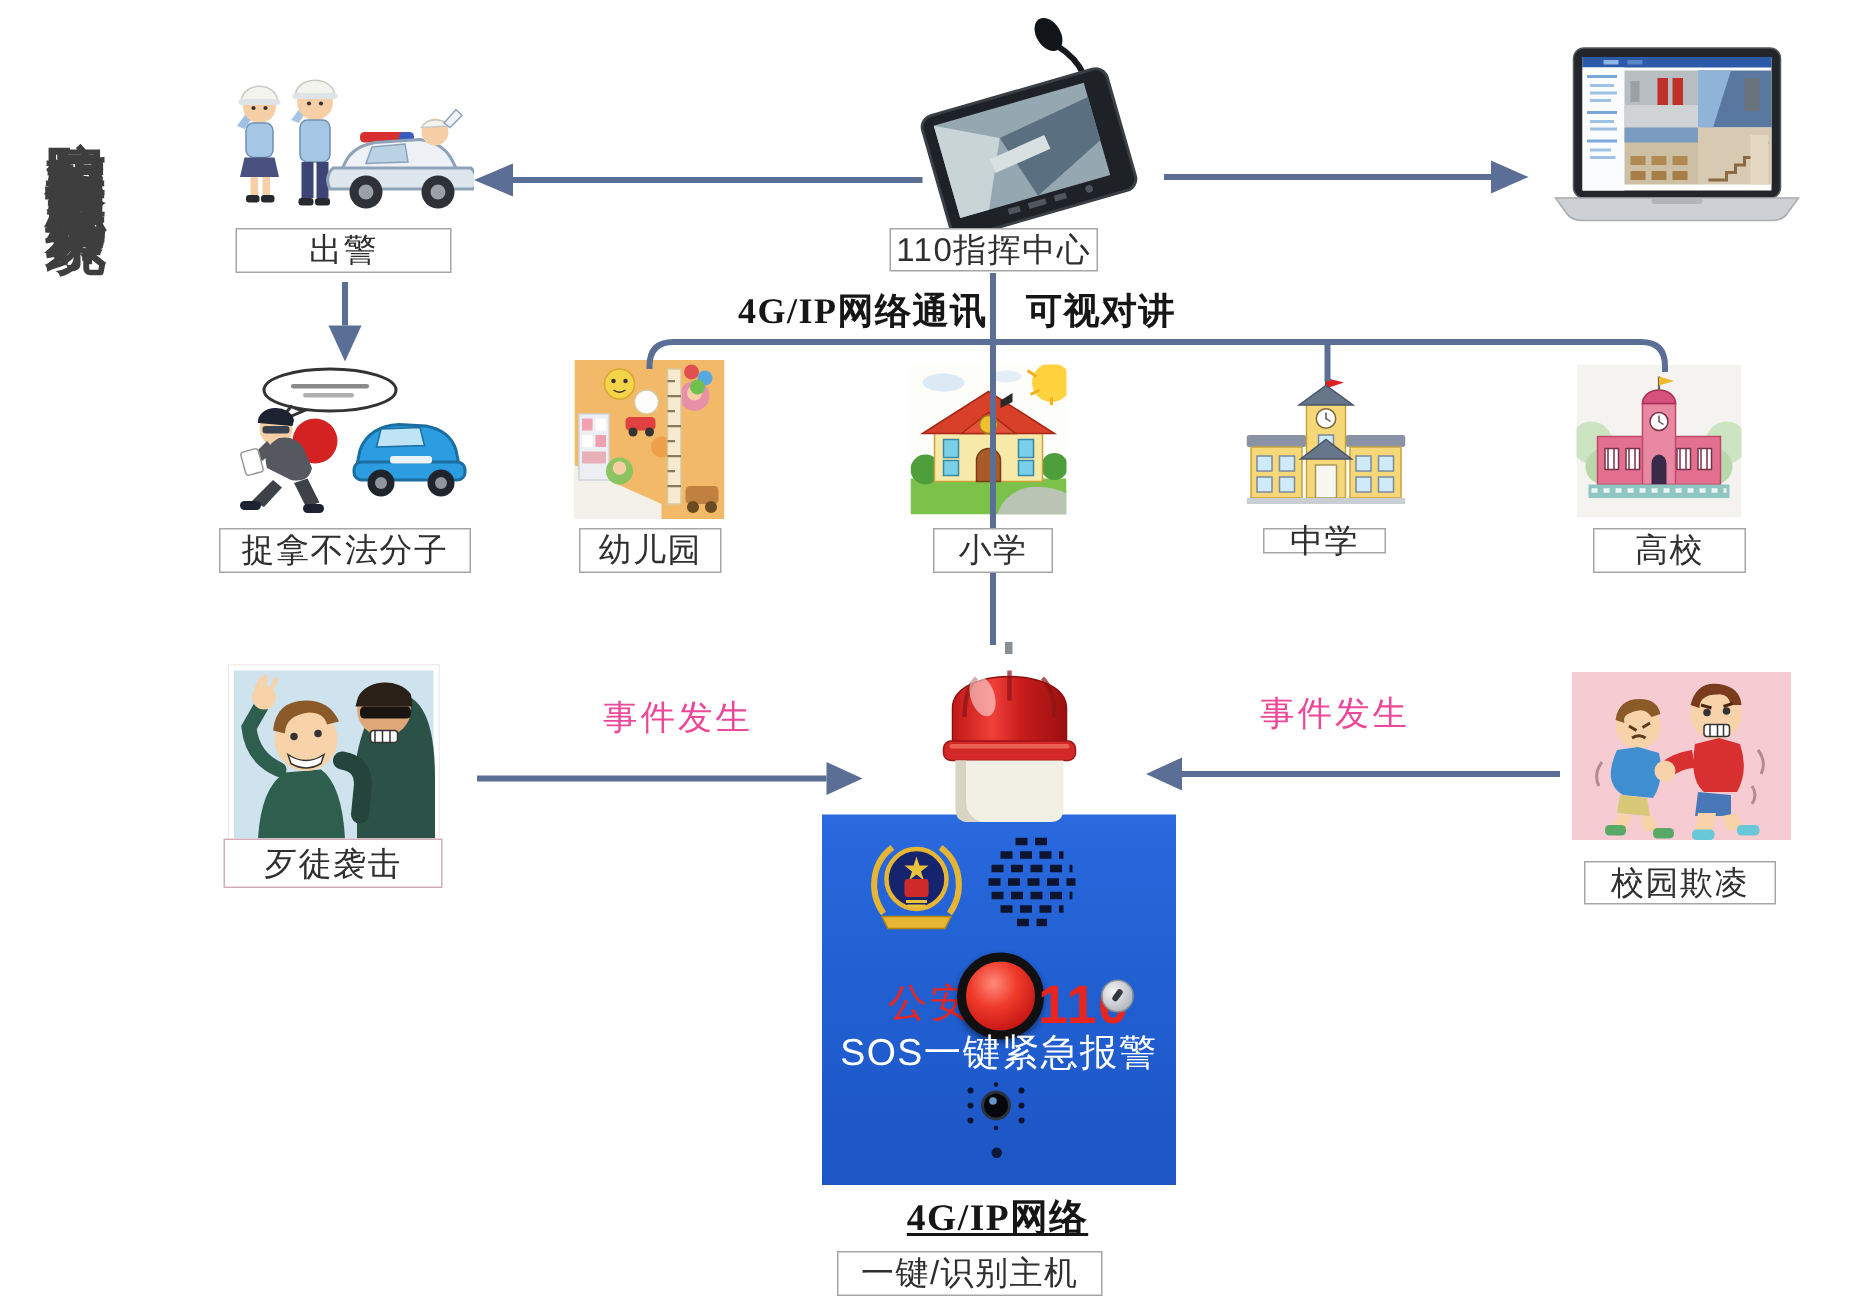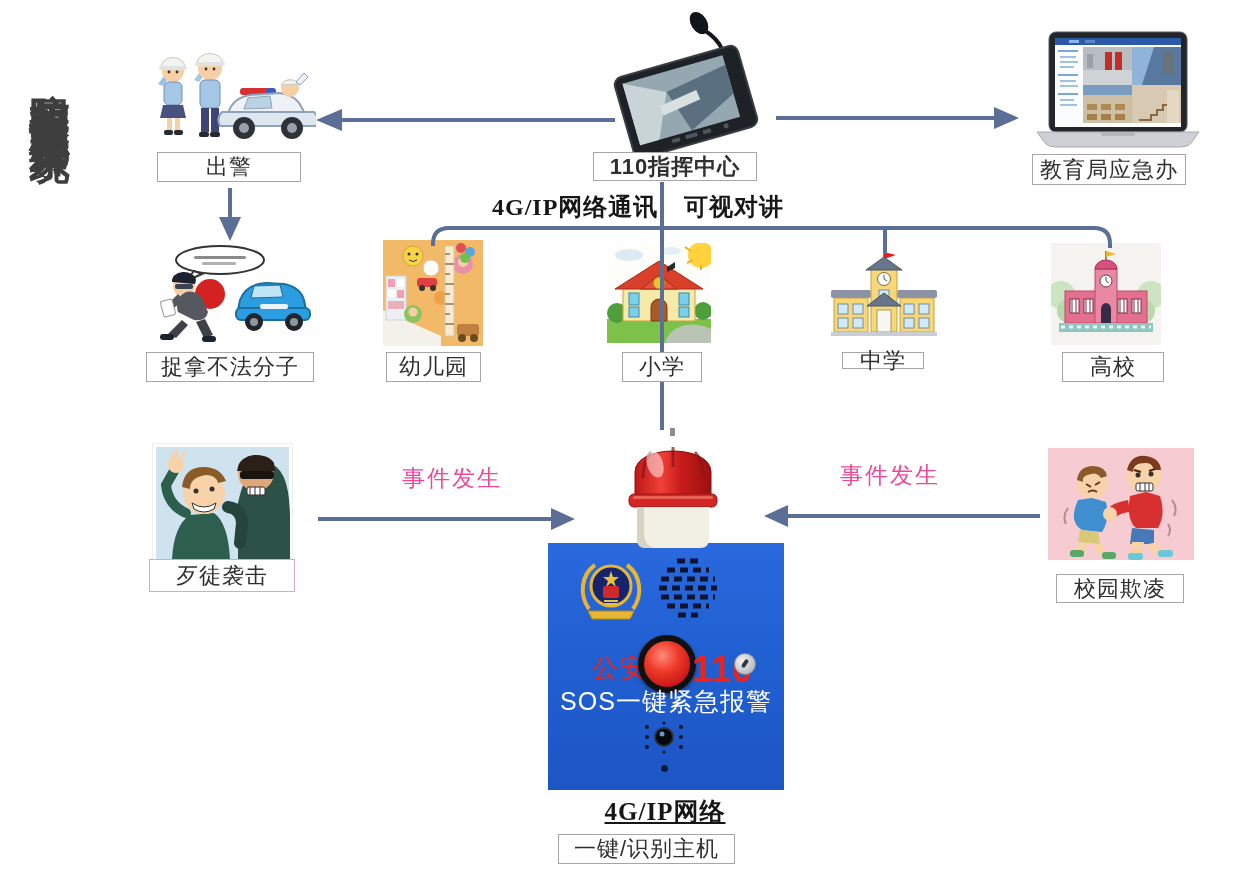--- a/index.html
+++ b/index.html
@@ -407,22 +407,21 @@
       <circle cx="49" cy="6" r="2" fill="#0c1430"></circle>
         <circle cx="49" cy="16" r="2" fill="#0c1430"></circle>
         <circle cx="49" cy="26" r="2" fill="#0c1430"></circle>
       <circle cx="32" cy="2" r="1.5" fill="#0c1430"></circle>
         <circle cx="32" cy="31" r="1.5" fill="#0c1430"></circle>
     </svg>
     <div class="mic-dot"></div>
   </div>
 
   <div class="label-box" style="left:157px;top:152px;width:144px;height:30px;">出警</div>
-  <div class="label-box" style="left:593px;top:152px;width:164px;height:29px;font-weight:bold;">110指挥中心</div>
-  <div class="label-box" style="left:1032px;top:154px;width:154px;height:31px;">教育局应急办</div>
+  <div class="label-box" style="left:593px;top:152px;width:139px;height:29px;">110指挥中心</div>
   <div class="label-box" style="left:146px;top:352px;width:168px;height:30px;">捉拿不法分子</div>
   <div class="label-box" style="left:386px;top:352px;width:95px;height:30px;">幼儿园</div>
   <div class="label-box" style="left:622px;top:352px;width:80px;height:30px;">小学</div>
   <div class="label-box" style="left:842px;top:352px;width:82px;height:17px;">中学</div>
   <div class="label-box" style="left:1062px;top:352px;width:102px;height:30px;">高校</div>
   <div class="label-box pink" style="left:149px;top:559px;width:146px;height:33px;">歹徒袭击</div>
   <div class="label-box" style="left:1056px;top:564px;width:128px;height:29px;margin-top:10px;">校园欺凌</div>
   <div class="label-box" style="left:558px;top:834px;width:177px;height:30px;">一键/识别主机</div>
 
   <div class="net-label" style="left:492px;top:191px;">4G/IP网络通讯</div>

